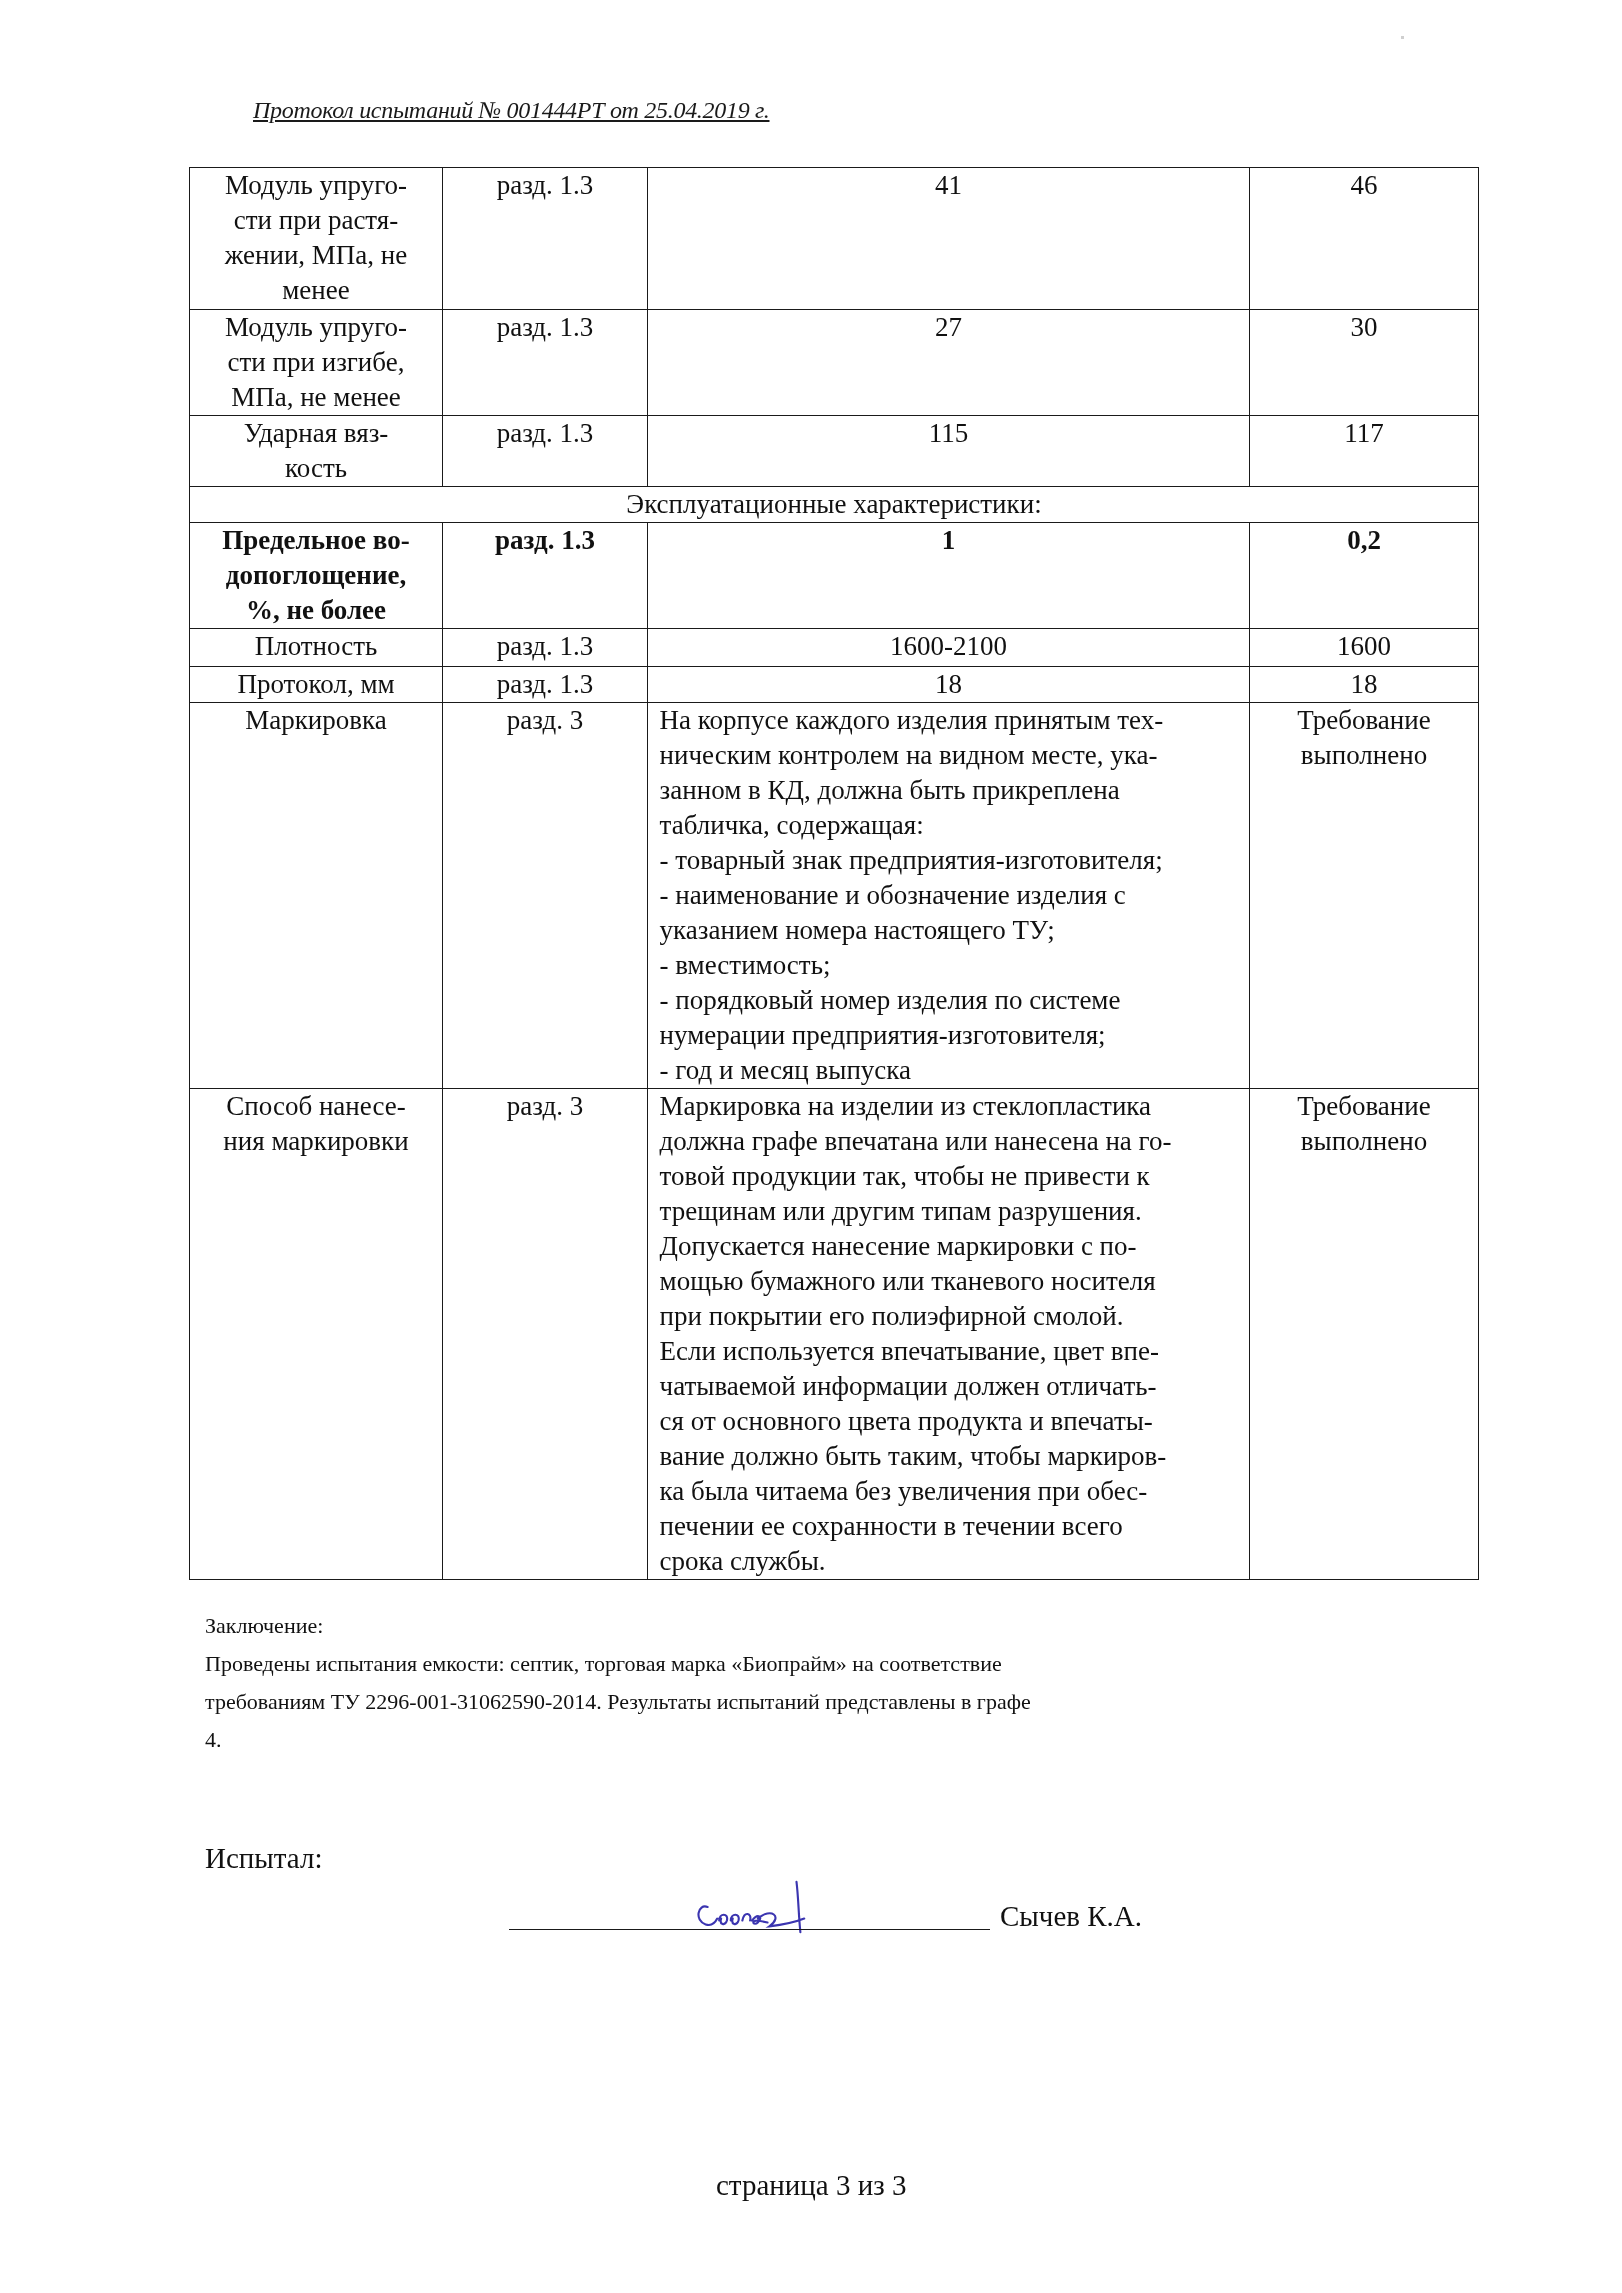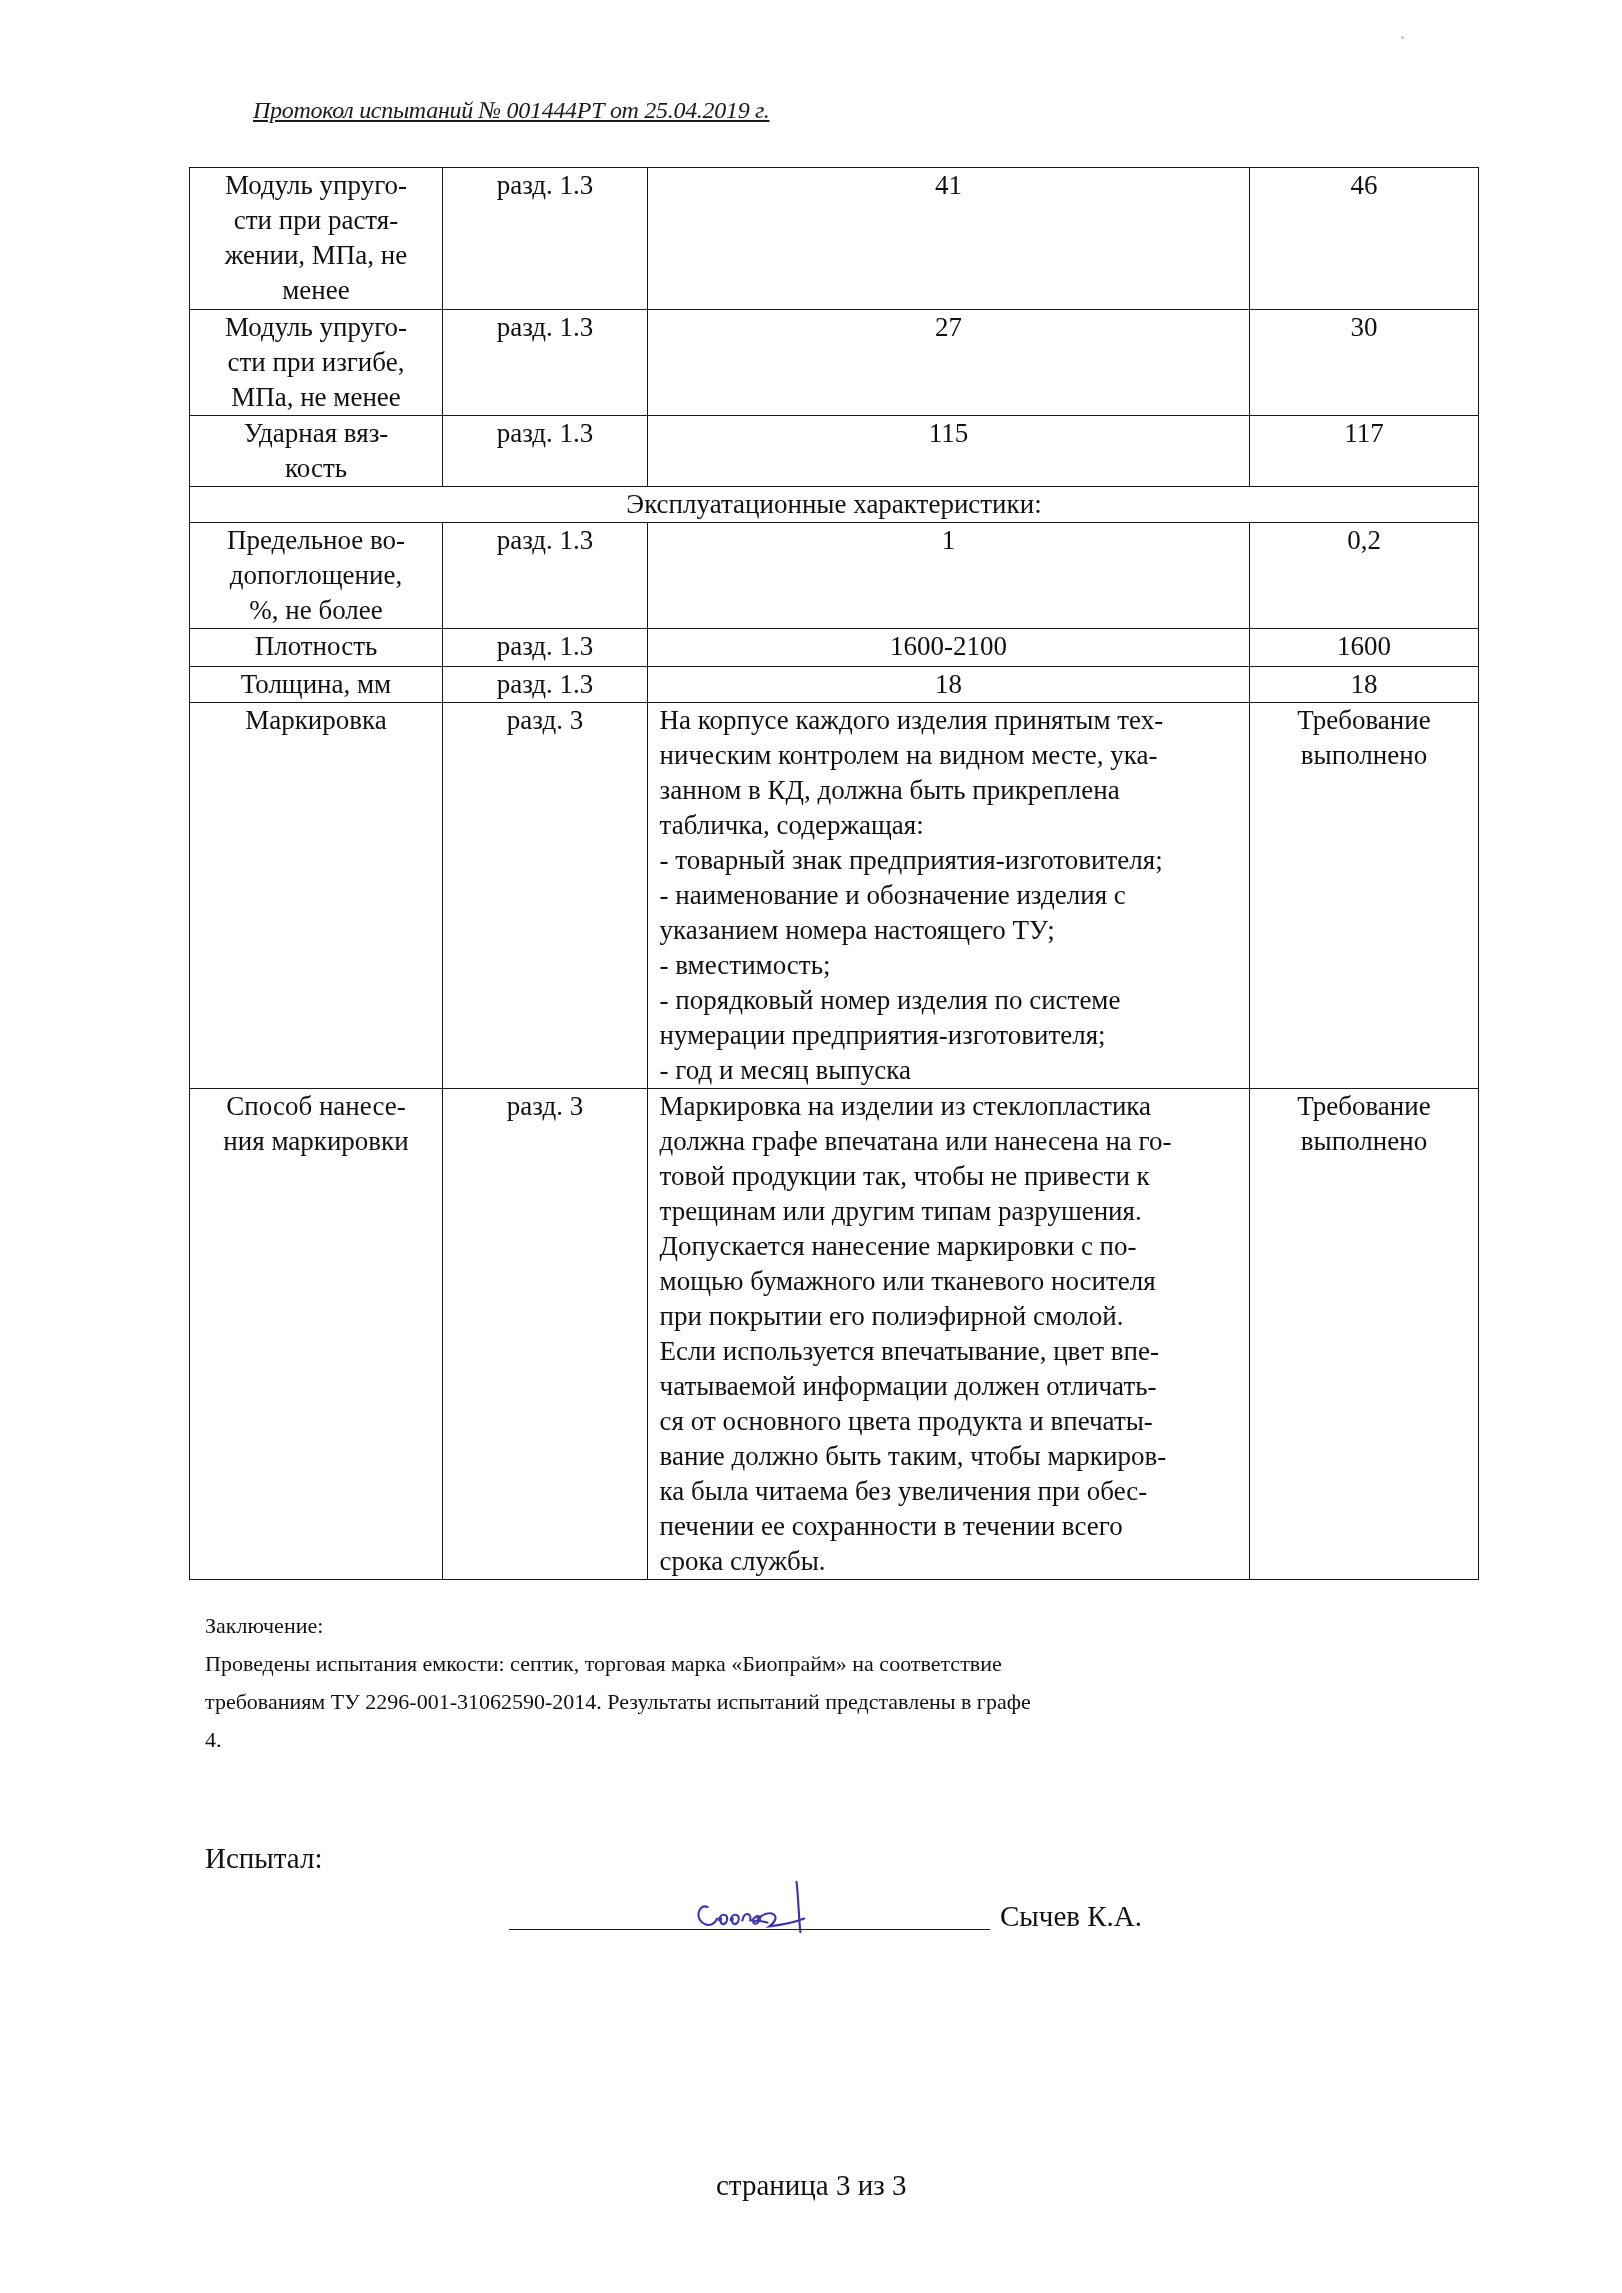--- a/index.html
+++ b/index.html
@@ -111,21 +111,21 @@
         <td class="c3">
           <span class="line">115</span>
         </td>
         <td class="c4">
           <span class="line">117</span>
         </td>
       </tr>
       <tr style="height: 36px;">
         <td colspan="4" class="section">Эксплуатационные характеристики:</td>
       </tr>
-      <tr style="height: 105px;">
+      <tr style="height: 105px; font-weight: bold;">
         <td class="c1">
           <span class="line">Предельное во-</span>
           <span class="line">допоглощение,</span>
           <span class="line">%, не более</span>
         </td>
         <td class="c2">
           <span class="line">разд. 1.3</span>
         </td>
         <td class="c3">
           <span class="line">1</span>
@@ -143,21 +143,21 @@
         </td>
         <td class="c3">
           <span class="line">1600-2100</span>
         </td>
         <td class="c4">
           <span class="line">1600</span>
         </td>
       </tr>
       <tr style="height: 36px;">
         <td class="c1">
-          <span class="line">Толщина, мм</span>
+          <span class="line">Протокол, мм</span>
         </td>
         <td class="c2">
           <span class="line">разд. 1.3</span>
         </td>
         <td class="c3">
           <span class="line">18</span>
         </td>
         <td class="c4">
           <span class="line">18</span>
         </td>

